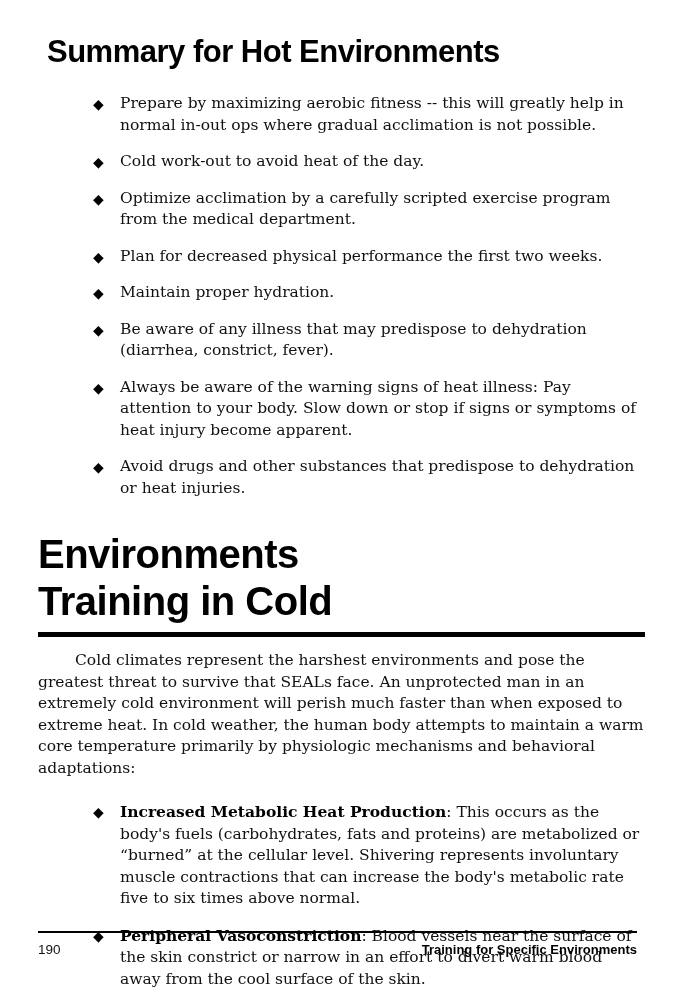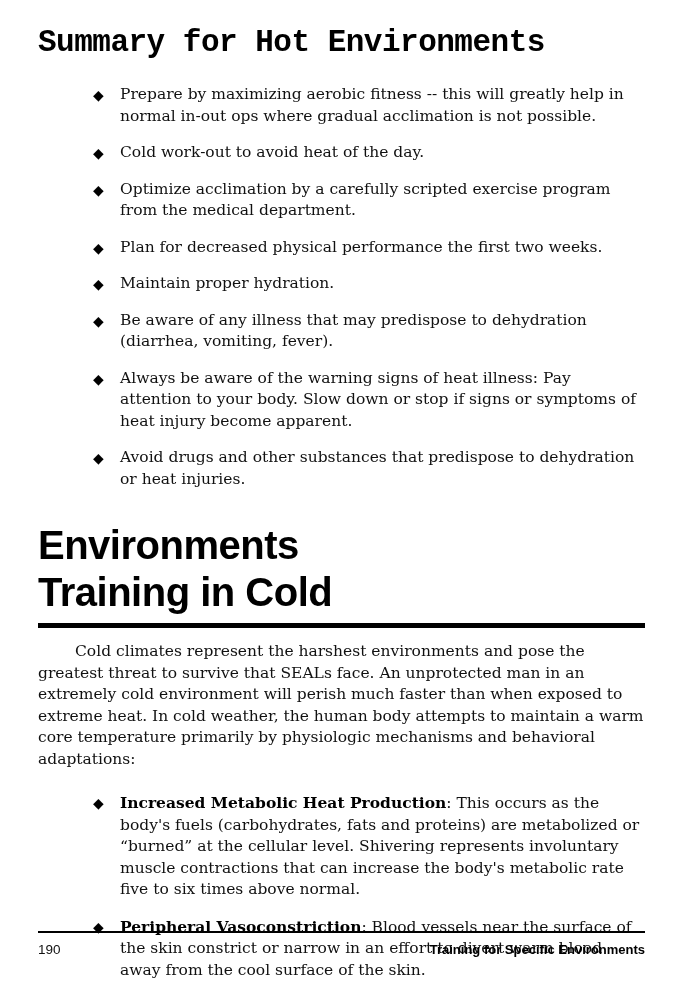--- a/index.html
+++ b/index.html
@@ -12,26 +12,26 @@
     width: 673px;
     height: 997px;
     background: #ffffff;
     color: #0a0a0a;
     box-sizing: border-box;
     padding: 27px 28px 0 38px;
     overflow: hidden;
     font-family: "DejaVu Serif", serif;
   }
   .section-title {
-    font-family: Liberation Mono, monospace;
+    font-family: Liberation Sans, sans-serif;
     font-weight: bold;
     font-size: 31px;
     line-height: 32px;
     letter-spacing: -0.5px;
-    margin: 0;
+    margin: 9px;
     color: #000000;
   }
   .bullet-list {
     list-style: none;
     margin: 25px 0 0 0;
     padding: 0;
   }
   .bullet-list li {
     position: relative;
     padding-left: 82px;
@@ -72,21 +72,21 @@
   .cold-list {
     margin-top: 22px;
   }
   .bullet-lead {
     font-weight: bold;
     color: #000000;
   }
   .page-footer {
     position: absolute;
     left: 38px;
-    right: 28px;
+    right: 36px;
     top: 931px;
     border-top: 2px solid #000000;
     padding-top: 9px;
     display: flex;
     justify-content: space-between;
     align-items: baseline;
     font-family: "Liberation Sans", sans-serif;
   }
   .page-number {
     font-size: 13.5px;
@@ -122,21 +122,21 @@
     <li>
       <span class="bullet-icon">◆</span>
       <span>Plan for decreased physical performance the first two weeks.</span>
     </li>
     <li>
       <span class="bullet-icon">◆</span>
       <span>Maintain proper hydration.</span>
     </li>
     <li>
       <span class="bullet-icon">◆</span>
-      <span>Be aware of any illness that may predispose to dehydration (diarrhea, vomiting, fever).</span>
+      <span>Be aware of any illness that may predispose to dehydration (diarrhea, constrict, fever).</span>
     </li>
     <li>
       <span class="bullet-icon">◆</span>
       <span>Always be aware of the warning signs of heat illness: Pay attention to your body. Slow down or stop if signs or symptoms of heat injury become apparent.</span>
     </li>
     <li>
       <span class="bullet-icon">◆</span>
       <span>Avoid drugs and other substances that predispose to dehydration or heat injuries.</span>
     </li>
   </ul>

